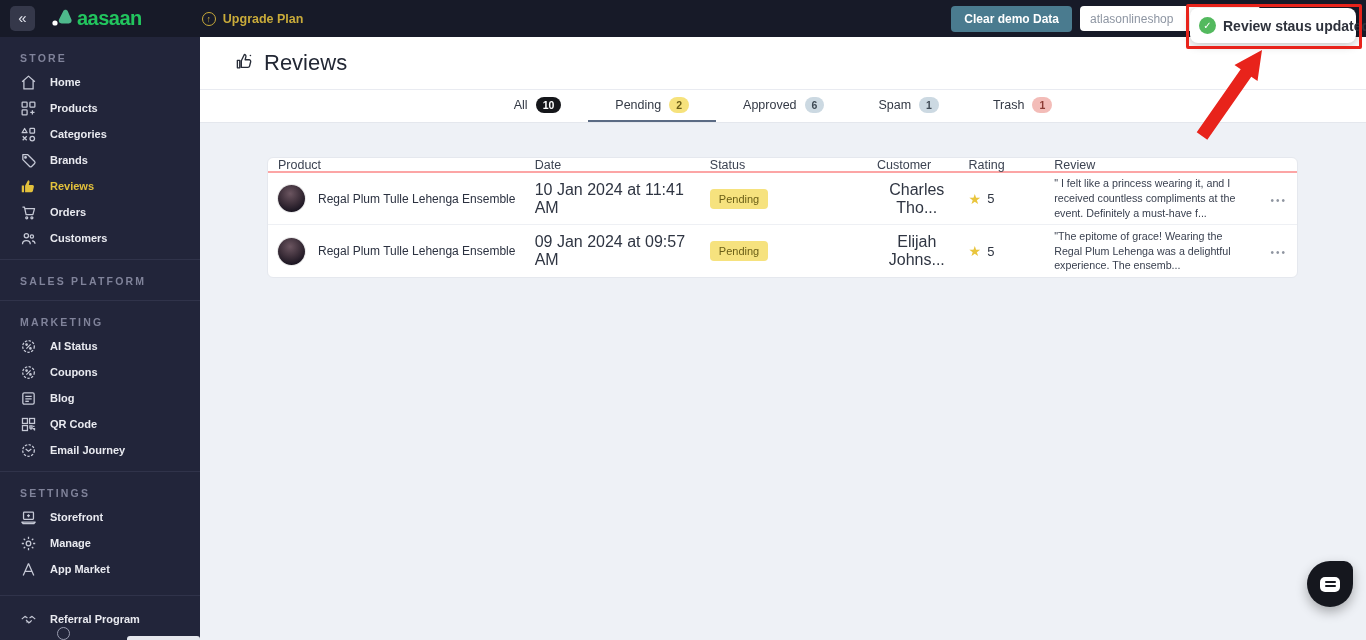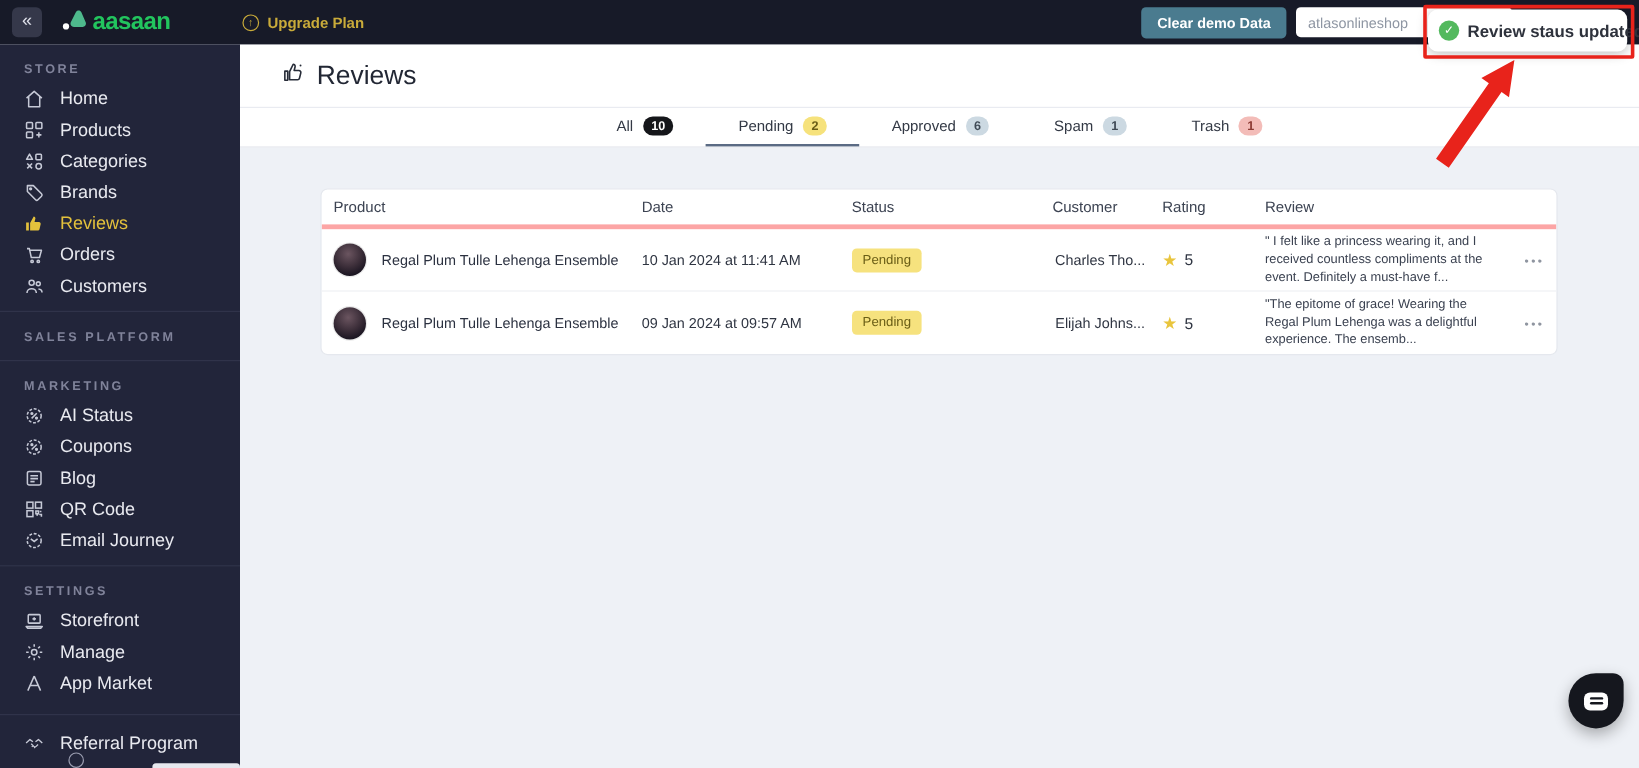--- a/index.html
+++ b/index.html
@@ -23,21 +23,21 @@
   .toast-msg { font-size:14px; color:#2e323c; white-space:nowrap;font-weight:bold; }
   .anno-box { position:absolute; left:1186px; top:4px; width:176px; height:45px; border:3px solid #e8231b; border-radius:2px; z-index:20; pointer-events:none; }
   .anno-arrow { position:absolute; left:1186px; top:46px; width:85px; height:95px; z-index:18; pointer-events:none; }
 
   
   .sidebar { position:absolute; left:0; top:37px; width:200px; bottom:0; background:#22253a; z-index:5; overflow:hidden; }
   .side-sec { padding:6px 0 8px; }
   .side-sec + .side-sec { border-top:1px solid #30334a; }
   .sec-label { padding:9px 20px 5px; font-size:10.5px; letter-spacing:2.2px; color:#80839a; font-weight:700; }
   .s-item { display:flex; align-items:center; gap:13px; padding:4.5px 20px; cursor:pointer; }
-  .s-lbl { font-size:15px; font-weight:400; color:#e9eaf0; }
+  .s-lbl { font-size:11px; font-weight:700; color:#e9eaf0; }
   .s-item.active .s-lbl { color:#e3c13c; }
   .s-ico { width:17px; height:17px; display:flex; align-items:center; justify-content:center; flex:0 0 auto; }
   .s-ico svg { width:17px; height:17px; }
   .side-footer { position:absolute; left:0; right:0; bottom:8px; border-top:1px solid #30334a; padding-top:10px; }
   .partial-icon { position:absolute; left:57px; bottom:-8px; width:13px; height:13px; border:1.5px solid #9a9db0; border-radius:50%; }
   .bottom-strip { position:absolute; left:127px; bottom:0; width:73px; height:4px; background:#e6e8ee; border-radius:3px 3px 0 0; }
 
   
   .main { position:absolute; left:200px; top:37px; right:0; bottom:0; background:#eef1f6; }
   .page-head { height:53px; background:#fff; border-bottom:1px solid #e9ebf1; display:flex; align-items:center; padding-left:35px; gap:10px; }
@@ -47,37 +47,37 @@
   .tab.active { border-bottom-color:#5b6b84; }
   .pill { border-radius:10px; padding:2px 7px; font-size:10.5px; font-weight:700; }
   .pill-dark { background:#15161a; color:#fff; }
   .pill-yellow { background:#f6e27c; color:#6a5d17; }
   .pill-blue { background:#ccd9e2; color:#3f4a55; }
   .pill-red { background:#f3bcb8; color:#8c3a33; }
 
   
   .card { position:absolute; left:67px; top:120px; width:1031px; background:#fff; border:1px solid #e5e8ee; border-radius:6px; overflow:hidden; }
   .trow { display:flex; align-items:center; padding:0 10px; }
-  .thead { height:33px; border-bottom:4px solid #fca5a5; font-size:12.5px; color:#3c4352; }
+  .thead { height:15px; border-bottom:2px solid #fca5a5; font-size:12.5px; color:#3c4352; }
   .tdata { height:52px; border-bottom:1px solid #eef0f4; }
   .tdata:last-child { border-bottom:none; }
   .col { padding-right:12px; }
   .col-product { width:258px; display:flex; align-items:center; gap:13px; }
   .col-date { width:176px; }
   .col-status { width:168px; }
   .col-customer { width:92px; }
   .tdata .col-customer { text-align:center; }
   .col-rating { width:86px; display:flex; align-items:center; gap:6px; }
   .col-review { width:200px; }
   .col-actions { width:34px; text-align:right; padding-right:0; }
   .avatar { width:27px; height:27px; border-radius:50%; flex:0 0 auto;
             background:radial-gradient(circle at 45% 32%, #6b5560 0%, #3d2f3a 45%, #191420 78%);
             box-shadow:0 0 0 1px #e9e9e9; }
   .prod-name { font-size:12px; color:#2b3140; }
-  .cell-txt { font-size:12px; color:#2f3542; }
+  .cell-txt { font-size:16px; color:#2f3542; }
   .status-badge { display:inline-block; background:#f6e27e; color:#6a5e16; font-size:11px; font-weight:400; padding:4px 9px; border-radius:4px; }
   .star { color:#e9c53d; font-size:14px; }
   .rate-num { font-size:13px; color:#2f3542; }
   .review-txt { font-size:10.7px; line-height:1.4; color:#3a4150; }
   .dots { color:#8f95a0; font-size:10px; letter-spacing:2px; cursor:pointer; }
 
   
   .chat { position:absolute; width:46px; height:46px; right:13px; bottom:33px; background:#15171e; border-radius:50% 9px 50% 50%; box-shadow:0 5px 12px rgba(0,0,0,.3); display:flex; align-items:center; justify-content:center; z-index:7; cursor:pointer; }
   .chat-ico { width:20px; height:15px; background:#fff; border-radius:5px; display:flex; flex-direction:column; align-items:center; justify-content:center; gap:2px; }
   .chat-ico i { display:block; width:11px; height:2px; background:#15171e; border-radius:1px; }

